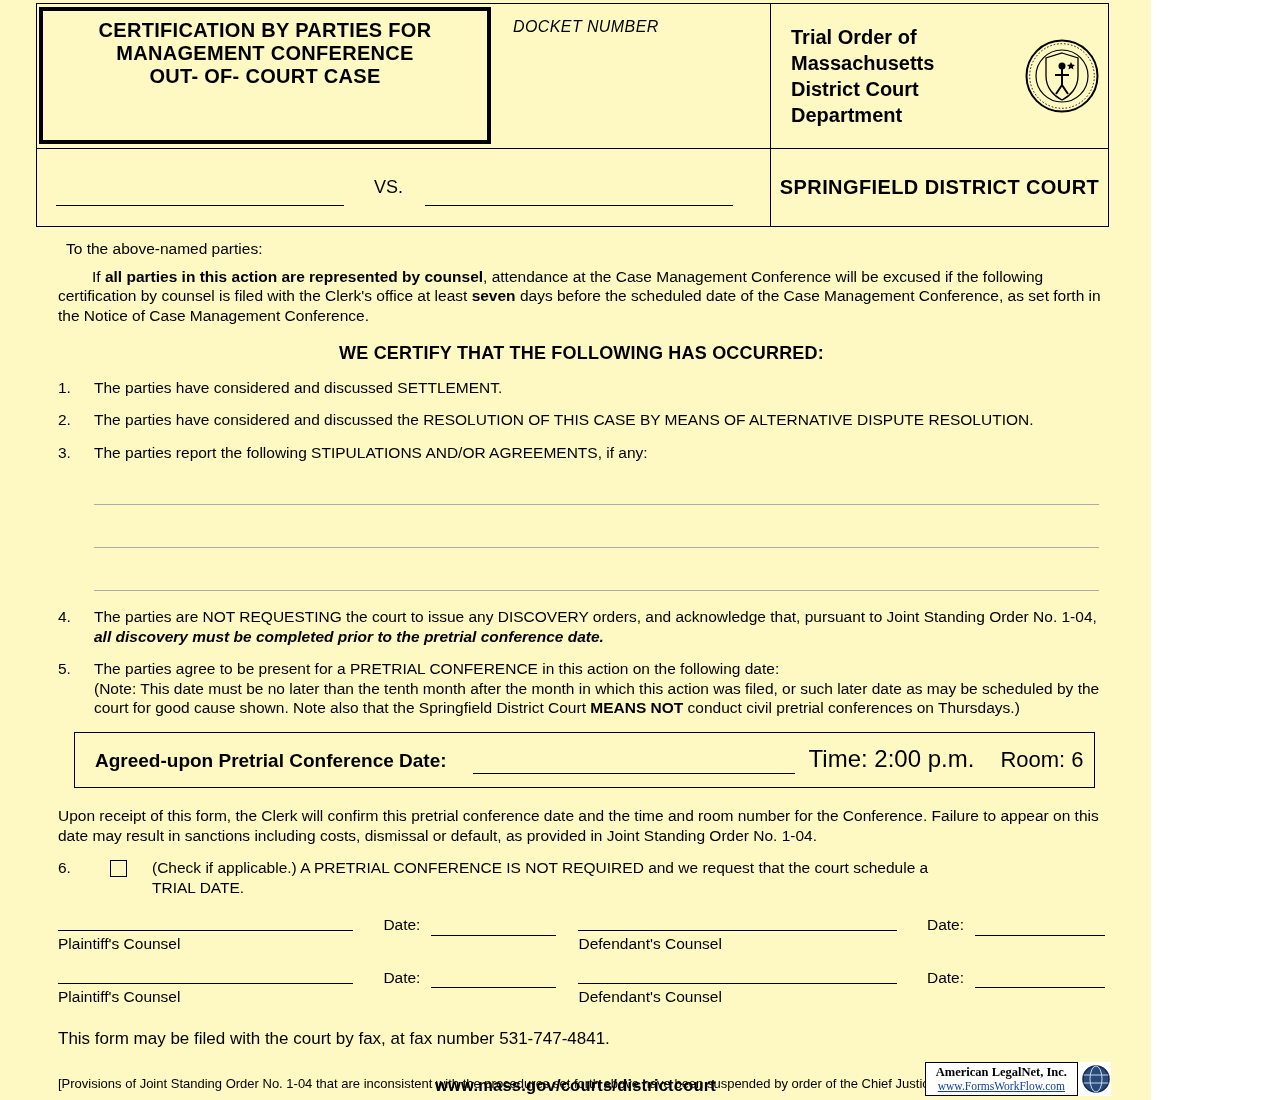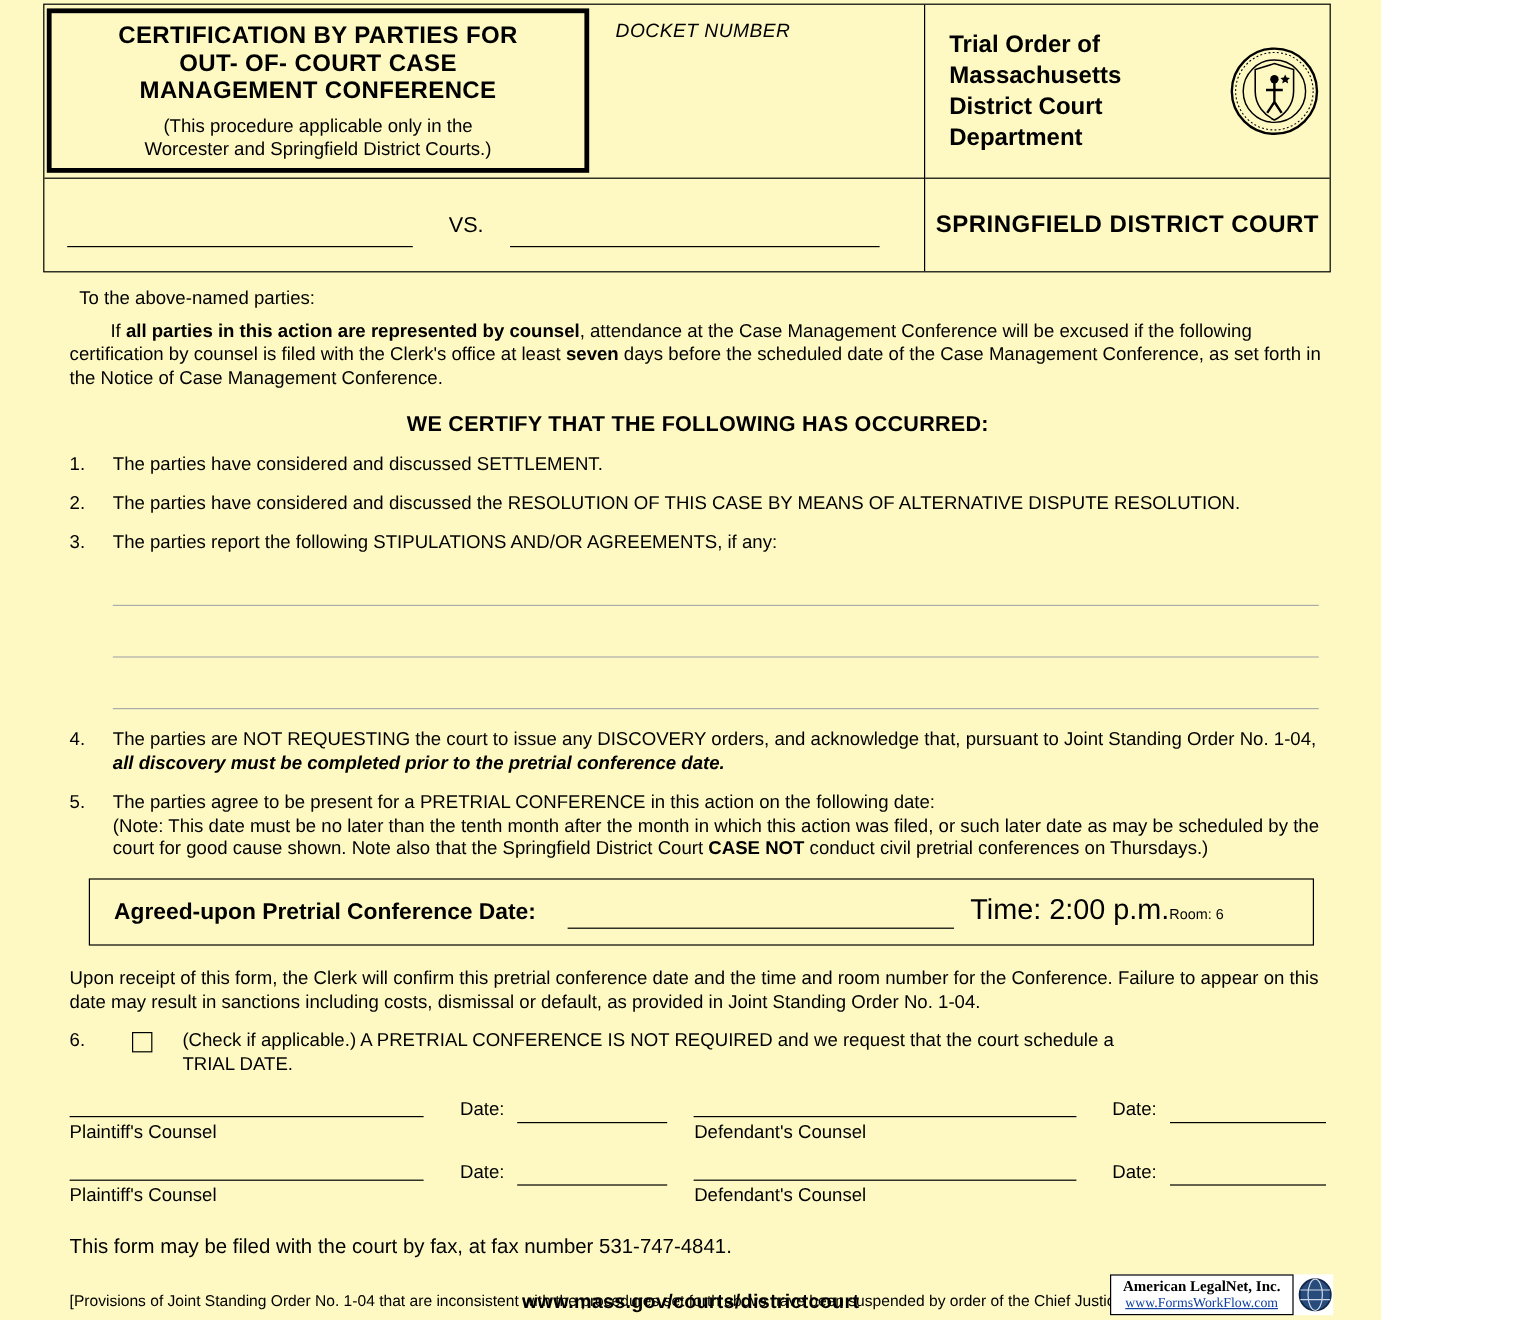--- a/index.html
+++ b/index.html
@@ -36,21 +36,21 @@
   .item-num { width:36px; flex:none; }
   .item-body { flex:1; padding-right:4px; }
   .stip-lines { margin:0 6px 0 36px; }
   .stip-line { height:43px; border-bottom:1px solid #ababab; }
   .bi { font-weight:bold; font-style:italic; }
   b { font-weight:bold; }
   .pretrial-box { border:1.5px solid #000; margin:14px 10px 0 16px; padding:11px 8px 13px 20px; display:flex; align-items:baseline; }
   .pretrial-label { font-weight:bold; font-size:19px; }
   .pretrial-line { width:322px; border-bottom:1.5px solid #000; height:20px; margin:0 14px 0 26px; align-self:flex-end; }
   .pretrial-time { font-size:24px; }
-  .pretrial-room { font-size:12px; }
+  .pretrial-room { font-size:22px; margin-left:26px; }
   .clerk { margin-top:18px; }
   .item6-body { display:flex; flex:1; }
   .checkbox { width:17px; height:17px; border:1.6px solid #000; flex:none; margin:2px 25px 0 16px; display:inline-block; }
   .sig-row { display:flex; margin-top:18px; align-items:flex-start; }
   .sig-name { width:345px; }
   .sig-name.def { width:372px; margin-left:22px; }
   .sig-line { border-bottom:1px solid #000; height:16px; }
   .sig-label { margin-top:3px; }
   .sig-date { display:flex; align-items:flex-end; margin-left:30px; }
   .sig-date .dl { padding-bottom:1px; }
@@ -71,26 +71,22 @@
 </head>
 <body>
 
 <div class="page">
 
   <div class="header-table">
 
     <div class="cell-tl">
       <div class="title-box">
         <div class="title-line">CERTIFICATION BY PARTIES FOR</div>
+        <div class="title-line">MANAGEMENT CONFERENCE</div>
         <div class="title-line">OUT- OF- COURT CASE</div>
-        <div class="title-line">MANAGEMENT CONFERENCE</div>
-        <div class="subtitle-wrap">
-          <div class="subtitle-line">(This procedure applicable only in the</div>
-          <div class="subtitle-line">Worcester and Springfield District Courts.)</div>
-        </div>
       </div>
       <div class="docket-label">DOCKET NUMBER</div>
       <div class="docket-field"></div>
     </div>
 
     <div class="cell-tr">
       <div class="court-lines">
         <div>Trial Order of Massachusetts</div>
         <div>District Court Department</div>
       </div>
@@ -148,21 +144,21 @@
 
     <div class="item" style="margin-top:16px;">
       <div class="item-num">4.</div>
       <div class="item-body"><span>The parties are NOT REQUESTING the court to issue any DISCOVERY orders, and acknowledge that, pursuant to Joint Standing Order No. 1-04, </span><span class="bi">all discovery must be completed prior to the pretrial conference date.</span></div>
     </div>
 
     <div class="item">
       <div class="item-num">5.</div>
       <div class="item-body">
         <div>The parties agree to be present for a PRETRIAL CONFERENCE in this action on the following date:</div>
-        <div><span>(Note: This date must be no later than the tenth month after the month in which this action was filed, or such later date as may be scheduled by the court for good cause shown.  Note also that the Springfield District Court </span><b>CASE NOT</b><span> conduct civil pretrial conferences on Thursdays.)</span></div>
+        <div><span>(Note: This date must be no later than the tenth month after the month in which this action was filed, or such later date as may be scheduled by the court for good cause shown.  Note also that the Springfield District Court </span><b>MEANS NOT</b><span> conduct civil pretrial conferences on Thursdays.)</span></div>
       </div>
     </div>
 
     <div class="pretrial-box">
       <div class="pretrial-label">Agreed-upon Pretrial Conference Date:</div>
       <div class="pretrial-line"></div>
       <div class="pretrial-time">Time: 2:00 p.m.</div>
       <div class="pretrial-room">Room: 6</div>
     </div>
 

